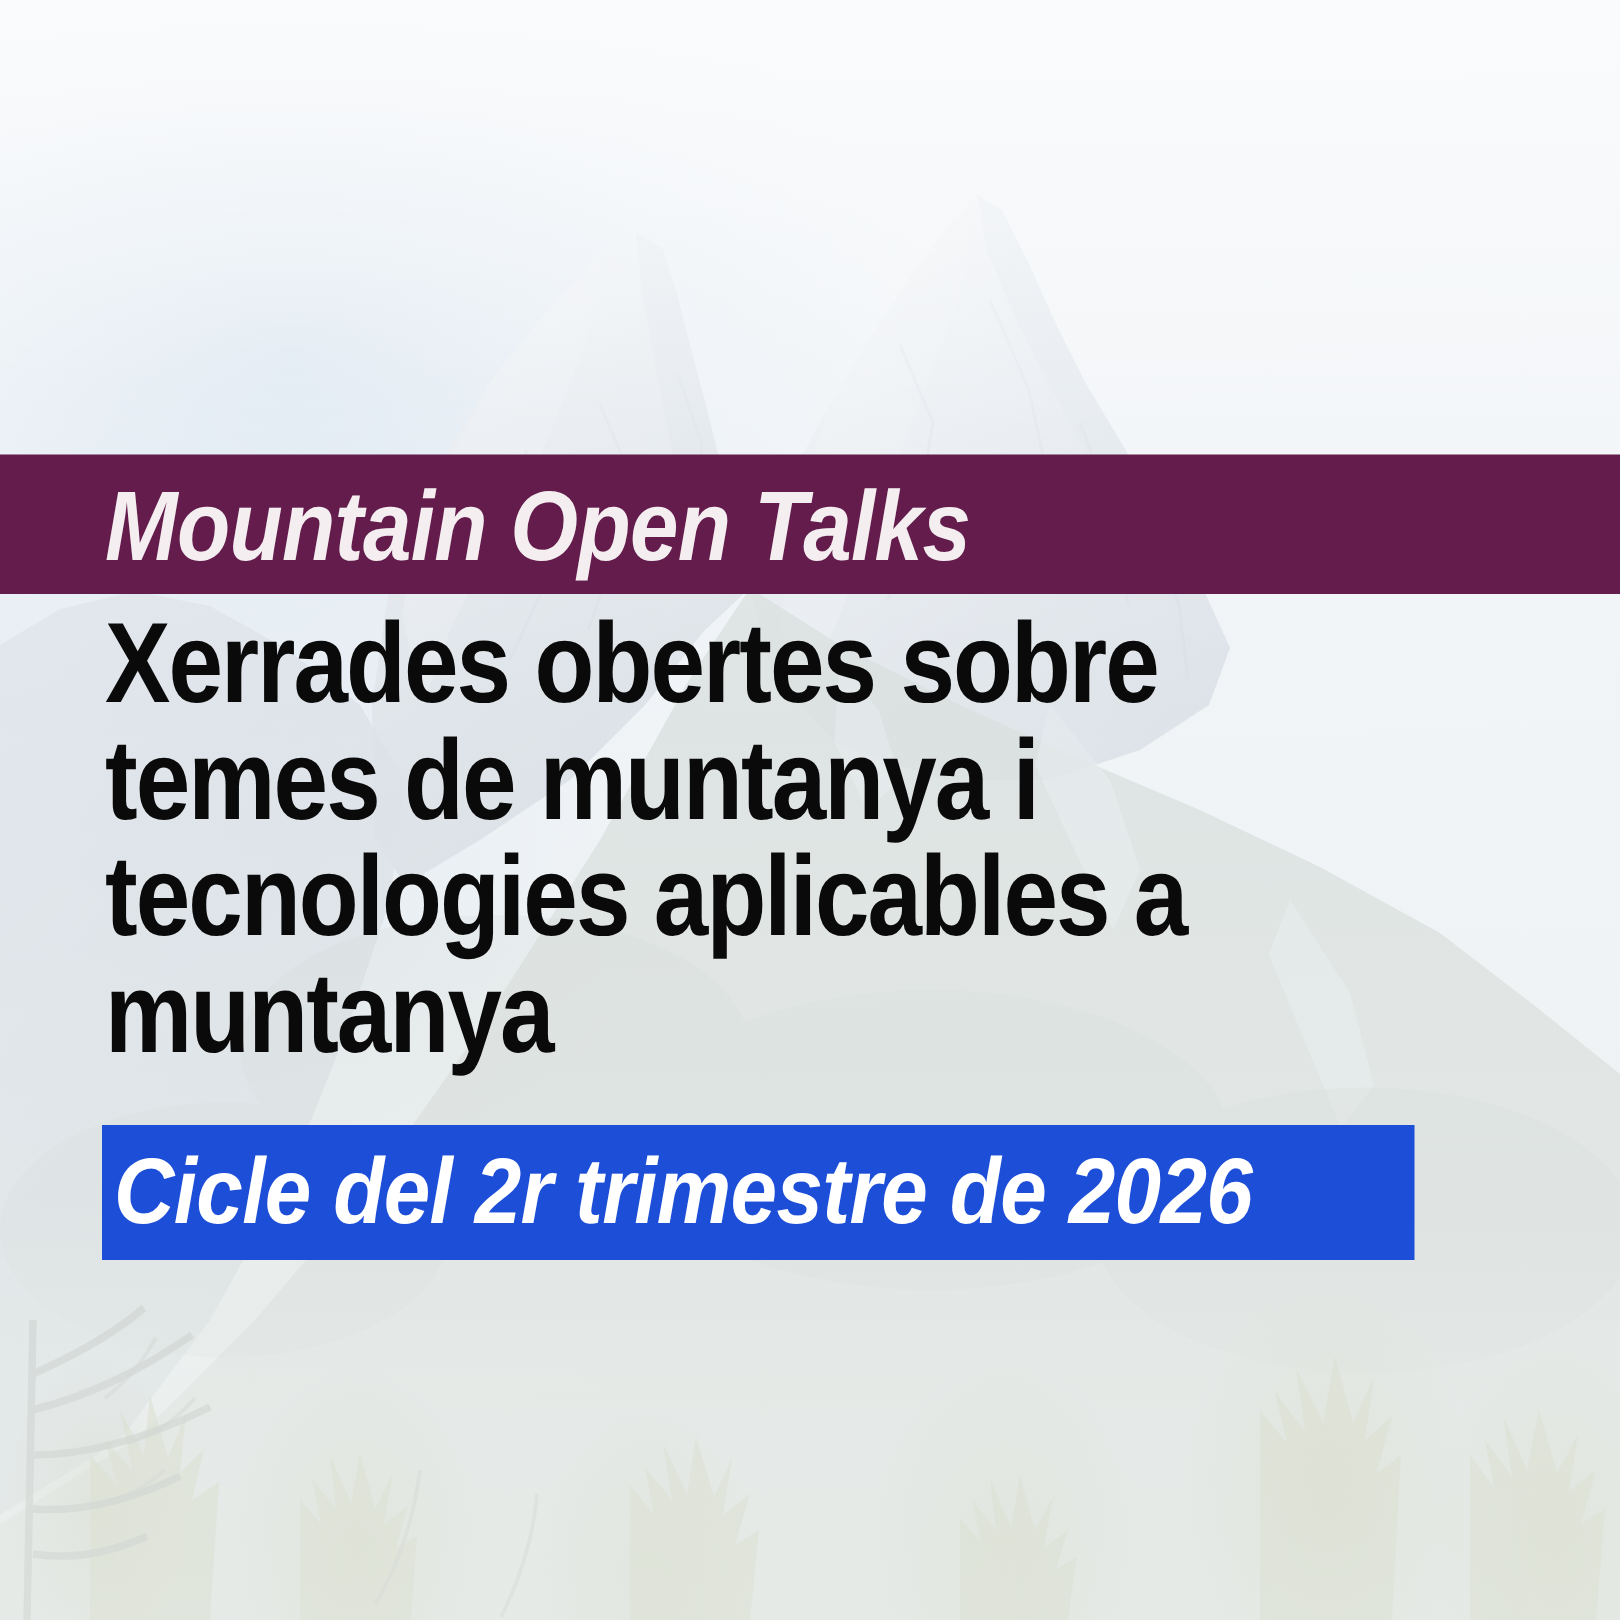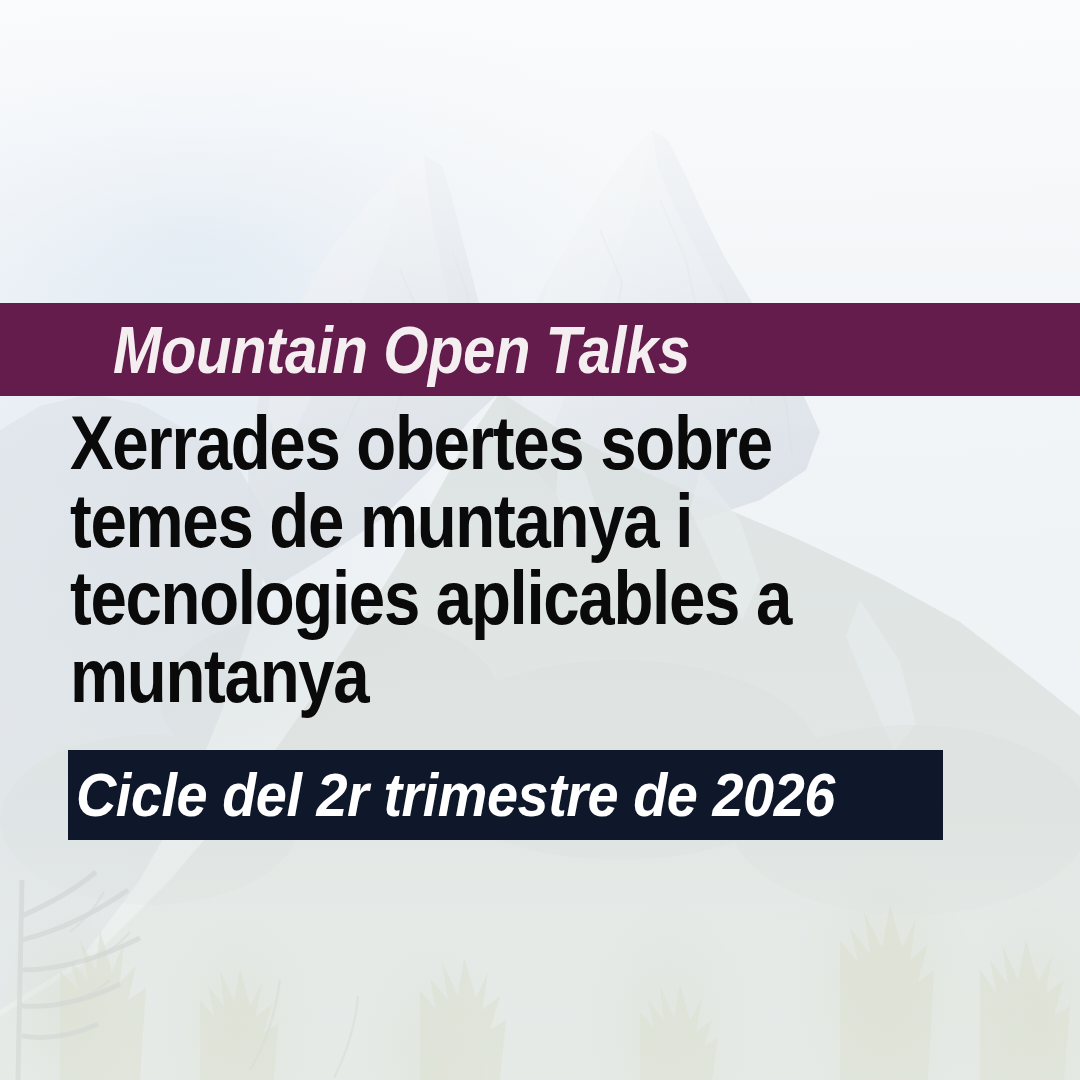--- a/index.html
+++ b/index.html
@@ -60,21 +60,21 @@
   }
 
   
   #content { position:absolute; inset:0; }
 
   
   .banner-top {
     position:absolute;
     left:0; top:303px;
     width:1080px; height:93px;
-    display:flex; align-items:center;padding-left:43px;
+    display:flex; align-items:center;
   }
   .banner-top-text {
     margin-left:70px;
     font-size:66px;
     font-weight:700;
     font-style:italic;
     letter-spacing:-0.5px;
     line-height:1;
     transform:scaleX(0.88);
     transform-origin:left center;
@@ -247,18 +247,18 @@
       <span class="banner-top-text" style="color: rgb(244, 238, 241);">Mountain Open Talks</span>
     </div>
 
     <div class="headline" style="color: rgb(10, 10, 10);">
       <span class="headline-line">Xerrades obertes sobre</span>
       <span class="headline-line">temes de muntanya i</span>
       <span class="headline-line">tecnologies aplicables a</span>
       <span class="headline-line">muntanya</span>
     </div>
 
-    <div class="banner-bottom" style="background: #0f172a;">
+    <div class="banner-bottom" style="background: #1d4ed8;">
       <span class="banner-bottom-text" style="color: rgb(255, 255, 255);">Cicle del 2r trimestre de 2026</span>
     </div>
 
   </div>
 </div>
 
 </body></html>

